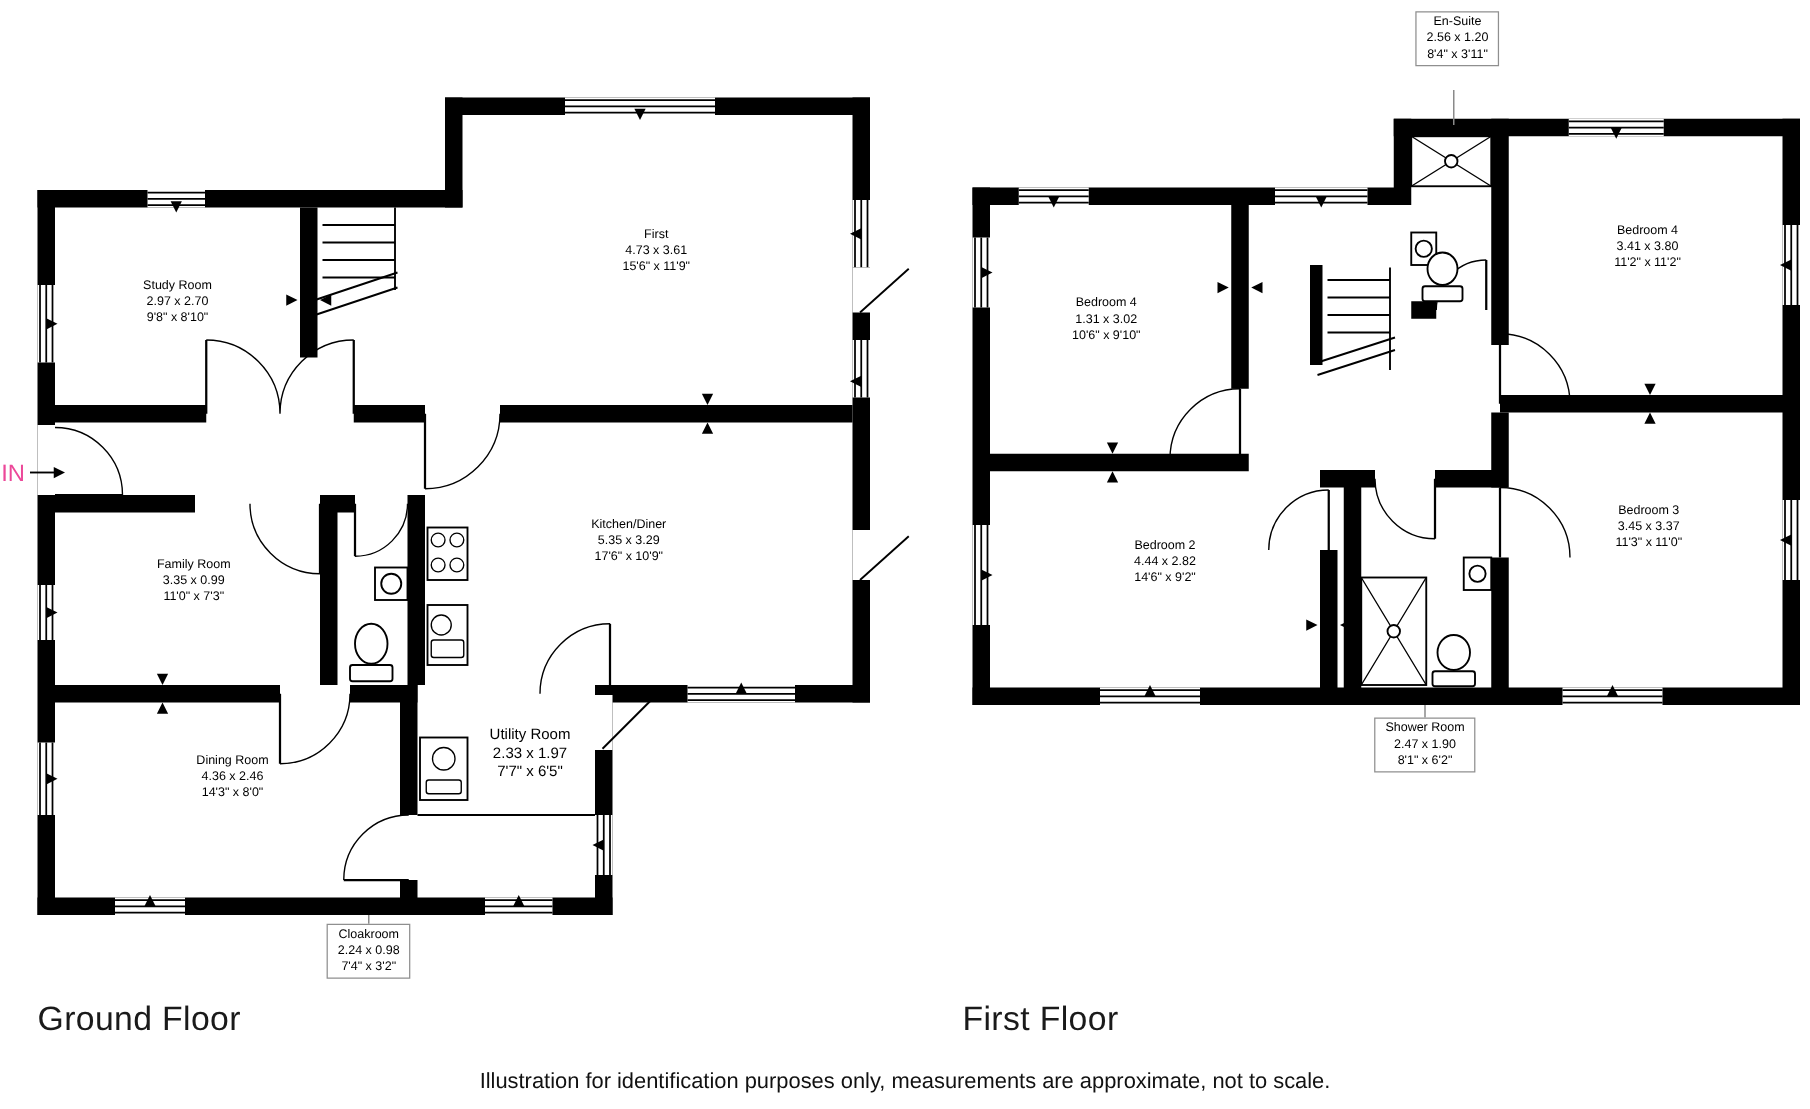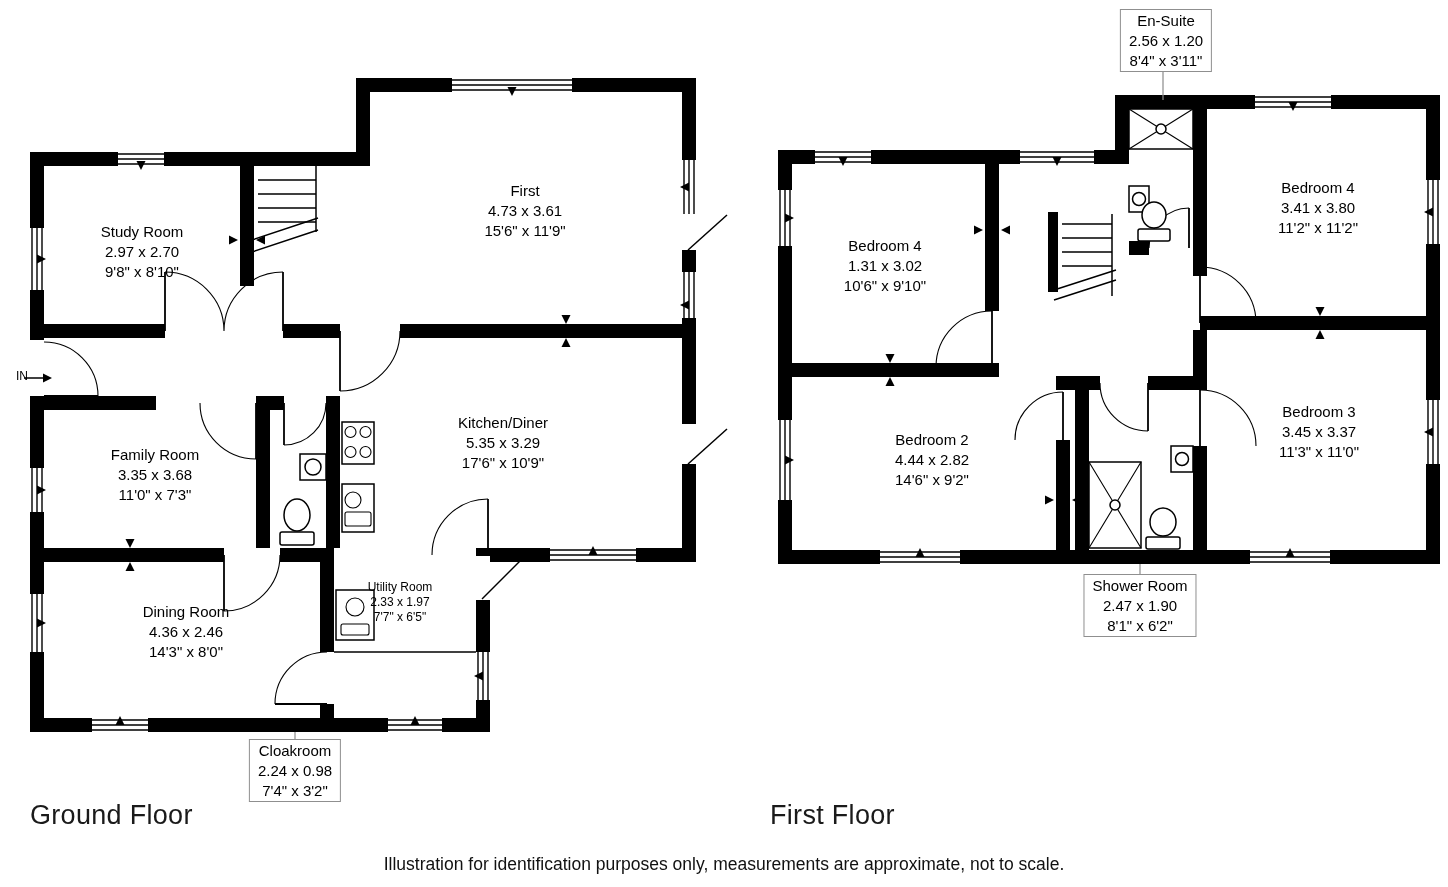--- a/index.html
+++ b/index.html
@@ -7,26 +7,26 @@
   #canvas{position:relative;width:1448px;height:887px;background:#fff;overflow:hidden}
   .plan-svg{position:absolute;left:0;top:0}
   .wl{stroke:#000;stroke-width:1.4;fill:none}
   .thin{stroke:#000;stroke-width:1.5;fill:none}
   .arc{stroke:#000;stroke-width:1.1;fill:none}
   .leaf{stroke:#000;stroke-width:1.8;fill:none}
   .fixture{fill:#fff;stroke:#000;stroke-width:1.5}
   .fixline{stroke:#000;stroke-width:1.1;fill:none}
   .leader{stroke:#8a8a8a;stroke-width:1.2}
   .tick{fill:#000}
-  .room-label{position:absolute;transform:translateX(-50%);text-align:center;font-size:15px;line-height:1.32;color:#000;white-space:nowrap;z-index:2}
+  .room-label{position:absolute;transform:translateX(-50%);text-align:center;font-size:10px;line-height:1.32;color:#000;white-space:nowrap;z-index:2}
   .room-label.small{font-size:12px;line-height:1.25}
   .room-label.boxed{border:1px solid #8f8f8f;background:#fff;padding:1px 8px}
   .floor-title{position:absolute;font-size:27px;color:#1a1a1a;letter-spacing:.3px;z-index:2}
   .disclaimer{position:absolute;left:0;top:854px;width:100%;text-align:center;font-size:17.5px;color:#111;z-index:2}
-  .in-label{position:absolute;left:16px;top:369px;font-size:12px;color:#000000;z-index:2}
+  .in-label{position:absolute;left:1px;top:369px;font-size:19px;color:#ec4899;z-index:2}
 </style>
 </head>
 <body>
 
 <div id="canvas">
 
 <svg class="plan-svg" width="1448" height="887" viewBox="0 0 1448 887">
   <defs>
     <path id="tk" d="M0 0 L-4.5 -9 L4.5 -9 Z"></path>
   </defs>
@@ -375,34 +375,34 @@
   <div>2.97 x 2.70</div>
   <div>9'8" x 8'10"</div>
 </div>
 <div class="room-label" style="left:525px;top:181px">
   <div>First</div>
   <div>4.73 x 3.61</div>
   <div>15'6" x 11'9"</div>
 </div>
 <div class="room-label" style="left:155px;top:445px">
   <div>Family Room</div>
-  <div>3.35 x 3.68</div>
+  <div>3.35 x 0.99</div>
   <div>11'0" x 7'3"</div>
 </div>
 <div class="room-label" style="left:503px;top:413px">
   <div>Kitchen/Diner</div>
   <div>5.35 x 3.29</div>
   <div>17'6" x 10'9"</div>
 </div>
 <div class="room-label" style="left:186px;top:602px">
   <div>Dining Room</div>
   <div>4.36 x 2.46</div>
   <div>14'3" x 8'0"</div>
 </div>
-<div class="room-label small" style="left:400px;top:580px">
+<div class="room-label small" style="left:424px;top:580px">
   <div>Utility Room</div>
   <div>2.33 x 1.97</div>
   <div>7'7" x 6'5"</div>
 </div>
 <div class="room-label boxed" style="left:295px;top:739px">
   <div>Cloakroom</div>
   <div>2.24 x 0.98</div>
   <div>7'4" x 3'2"</div>
 </div>
 

